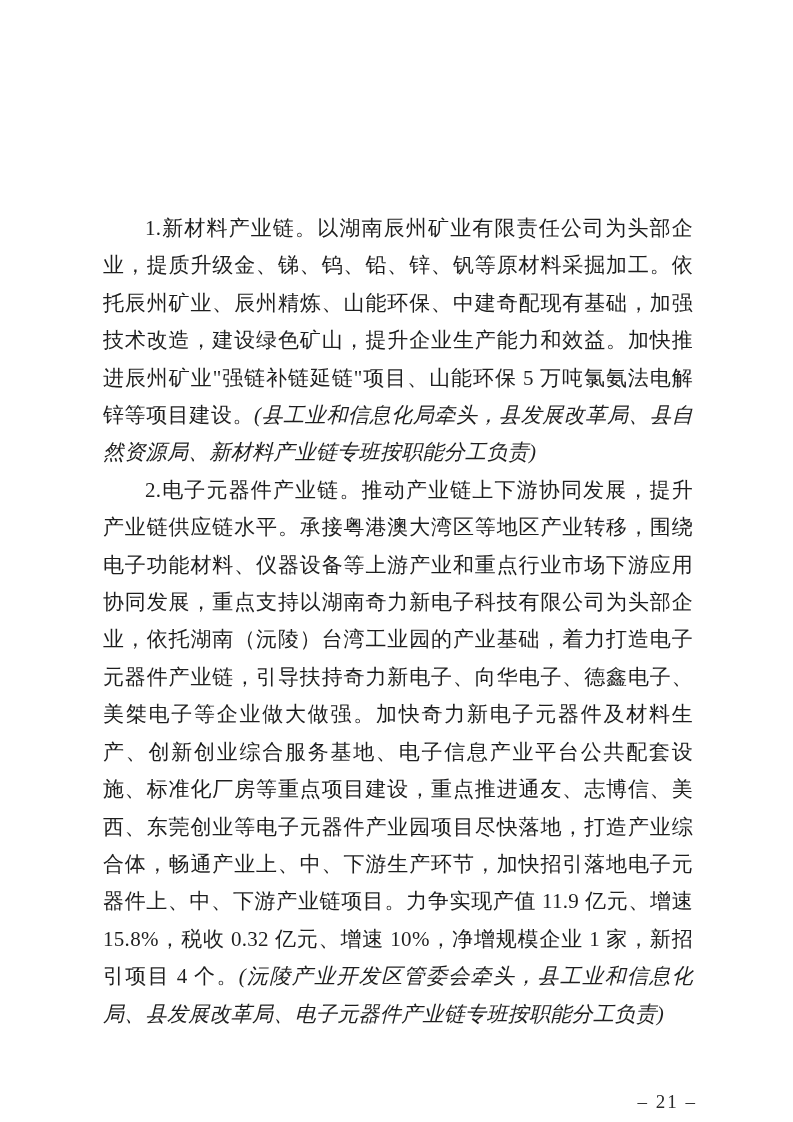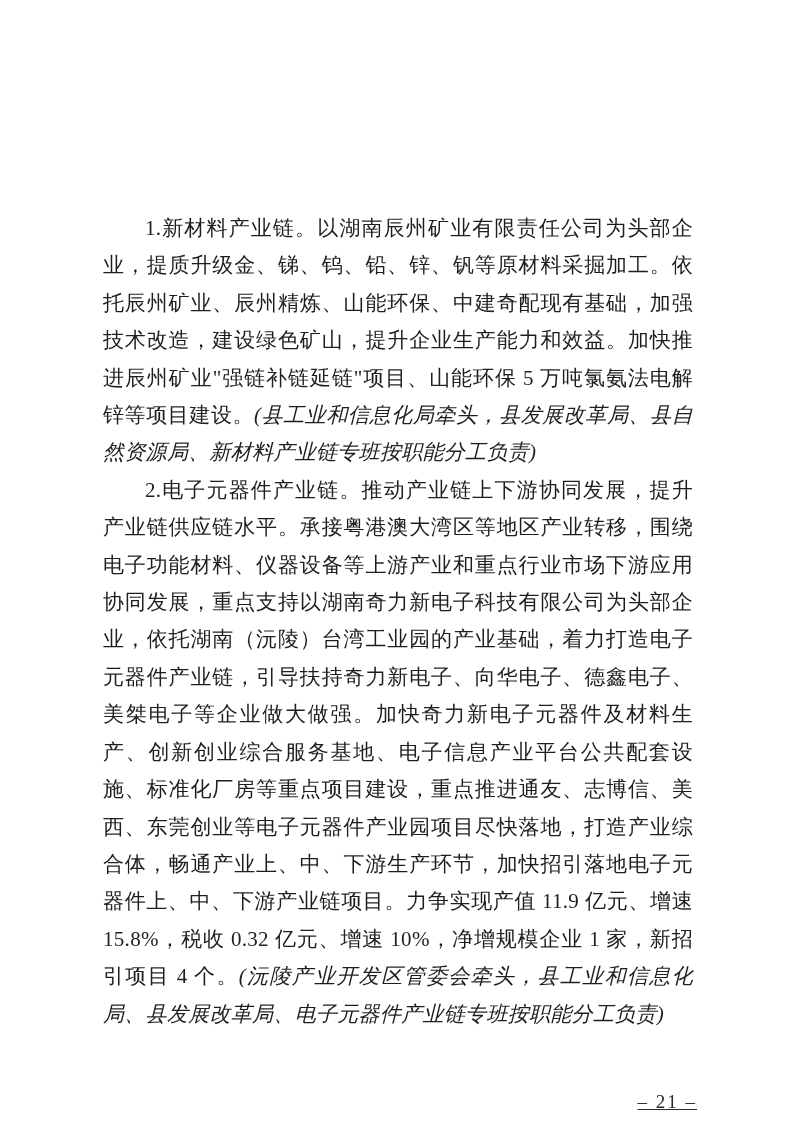--- a/index.html
+++ b/index.html
@@ -40,21 +40,20 @@
     font-style: italic;
   }
   .footer {
     position: absolute;
     top: 1018px;
     right: 96px;
     font-size: 19px;
     line-height: 24px;
     color: #2a2a2a;
     letter-spacing: 2px;
-    text-decoration: underline;
   }
 </style>
 </head>
 <body>
 
 <div class="page">
 
   <div class="content">
 
     <p><span>1.新材料产业链。</span><span>以湖南辰州矿业有限责任公司为头部企业，提质升级金、锑、钨、铅、锌、钒等原材料采掘加工。依托辰州矿业、辰州精炼、山能环保、中建奇配现有基础，加强技术改造，建设绿色矿山，提升企业生产能力和效益。加快推进辰州矿业"强链补链延链"项目、山能环保 5 万吨氯氨法电解锌等项目建设。</span><span class="note">(县工业和信息化局牵头，县发展改革局、县自然资源局、新材料产业链专班按职能分工负责)</span></p>

